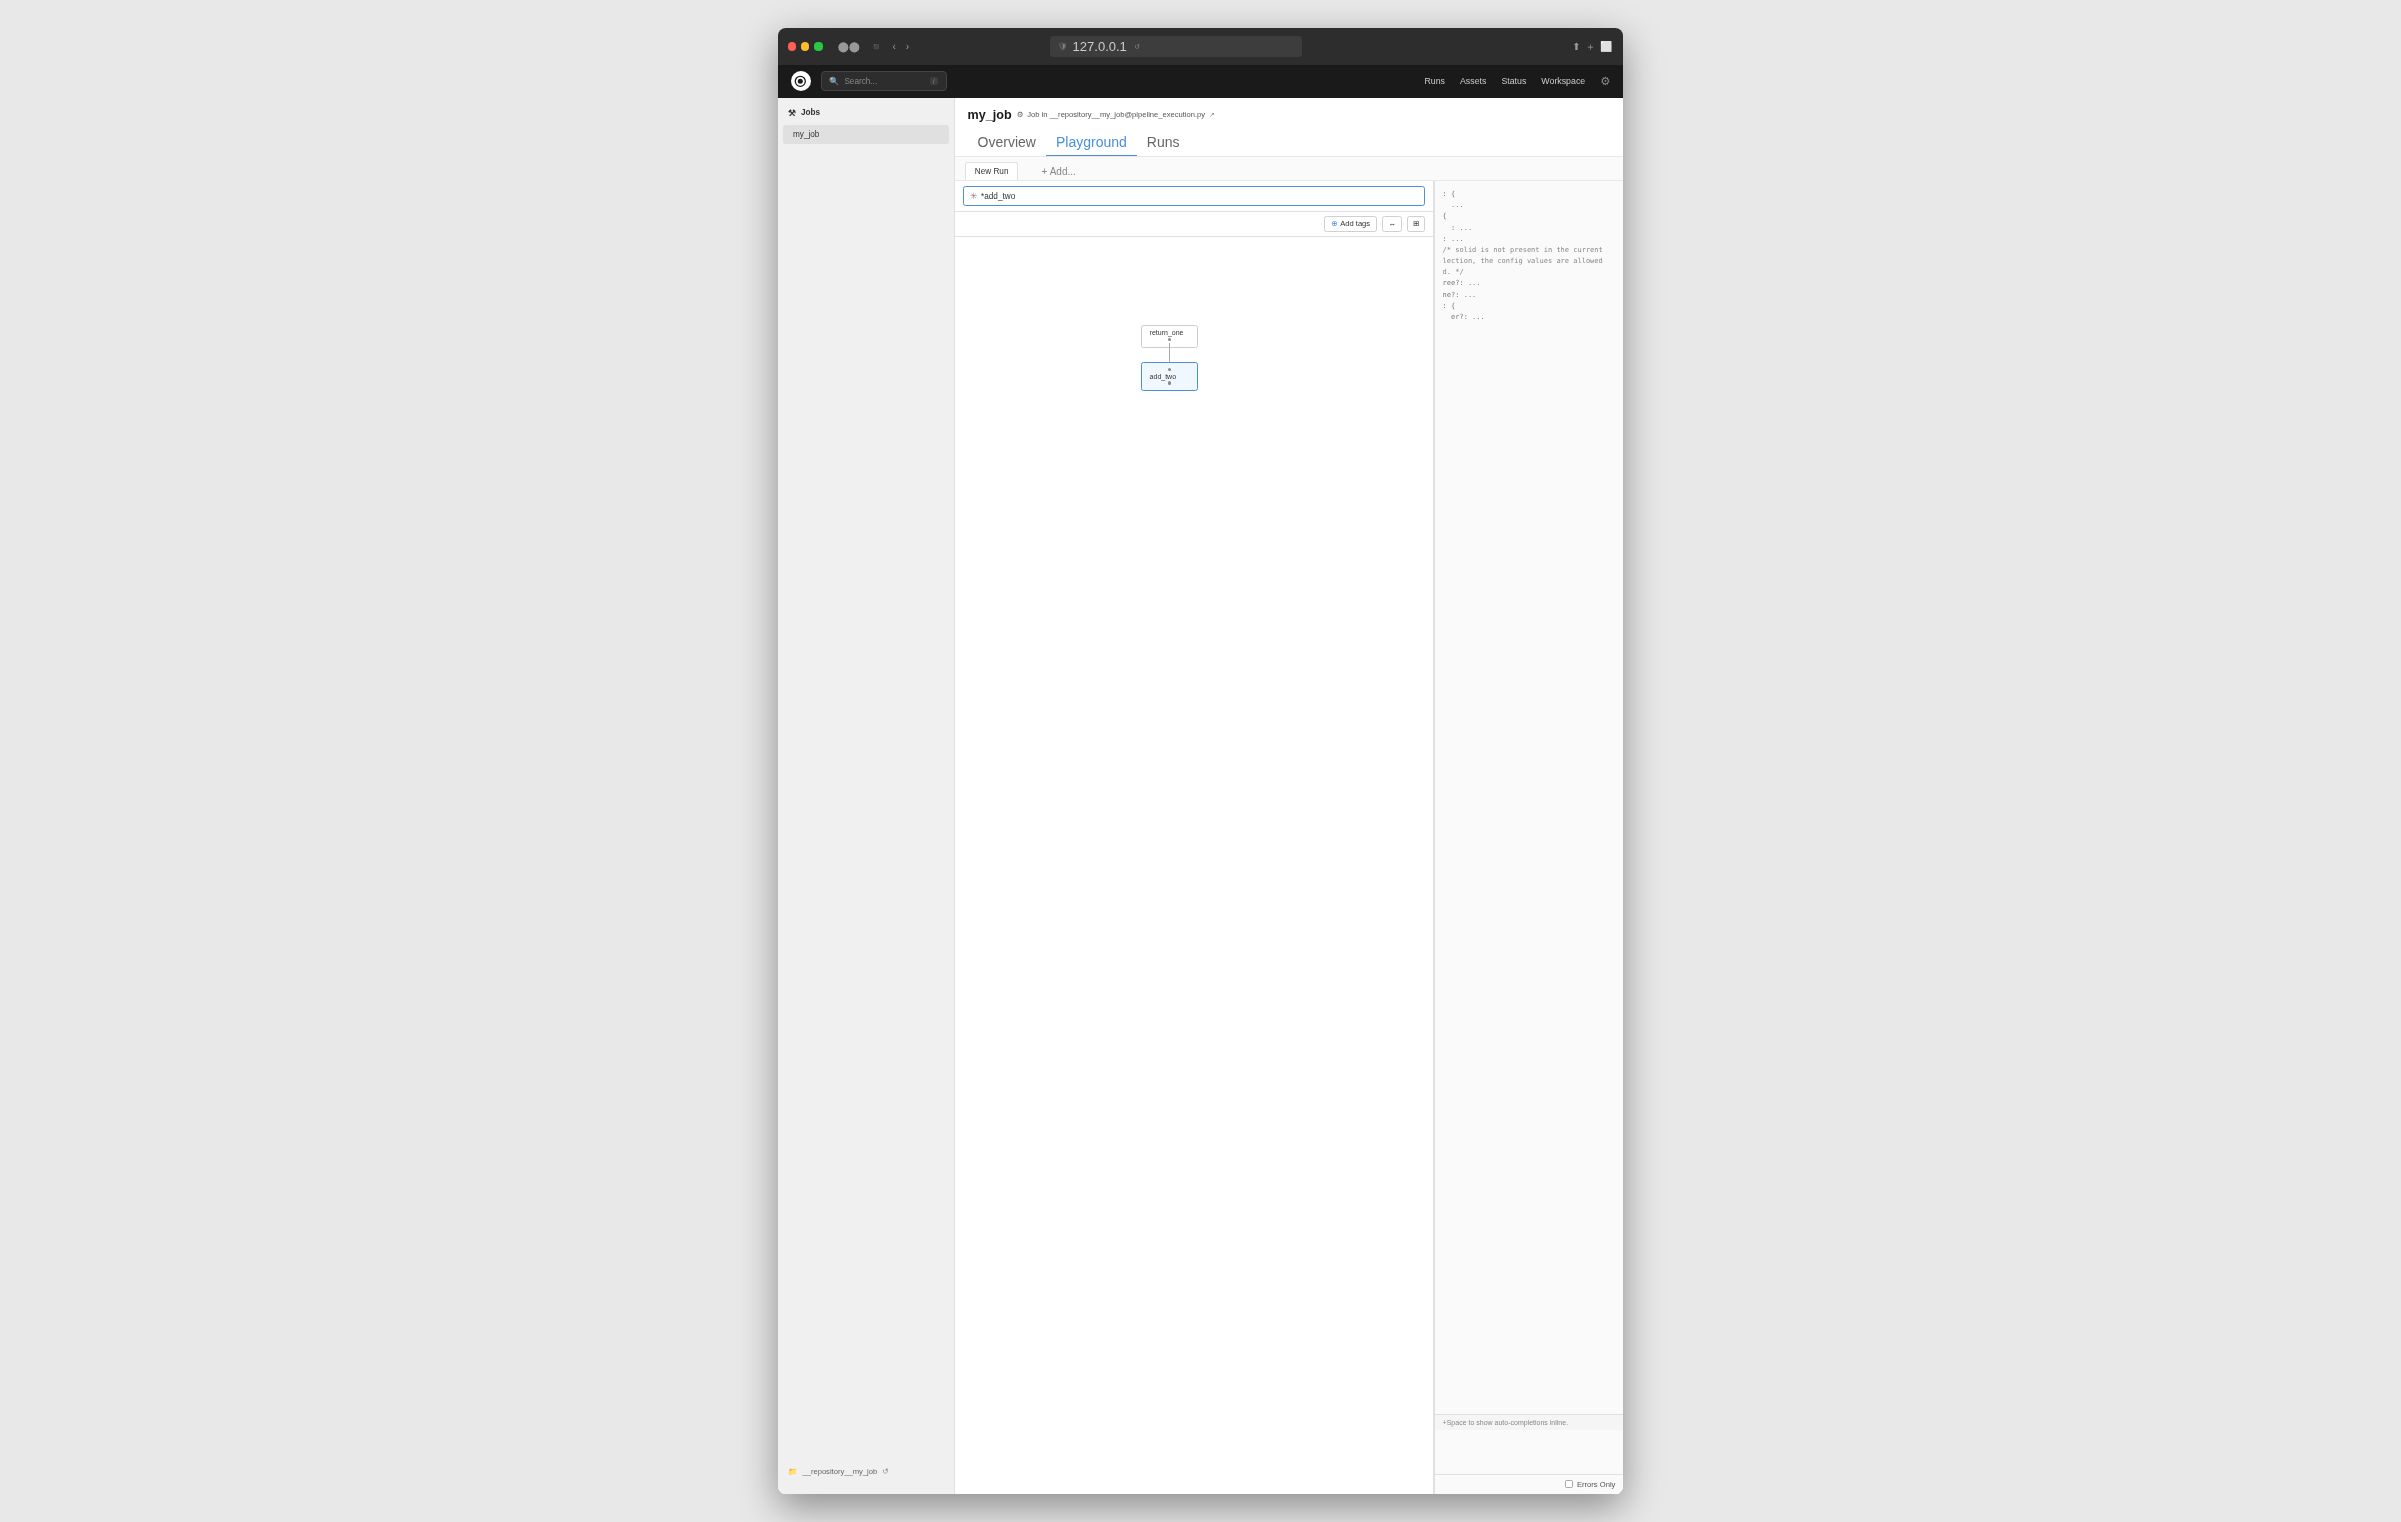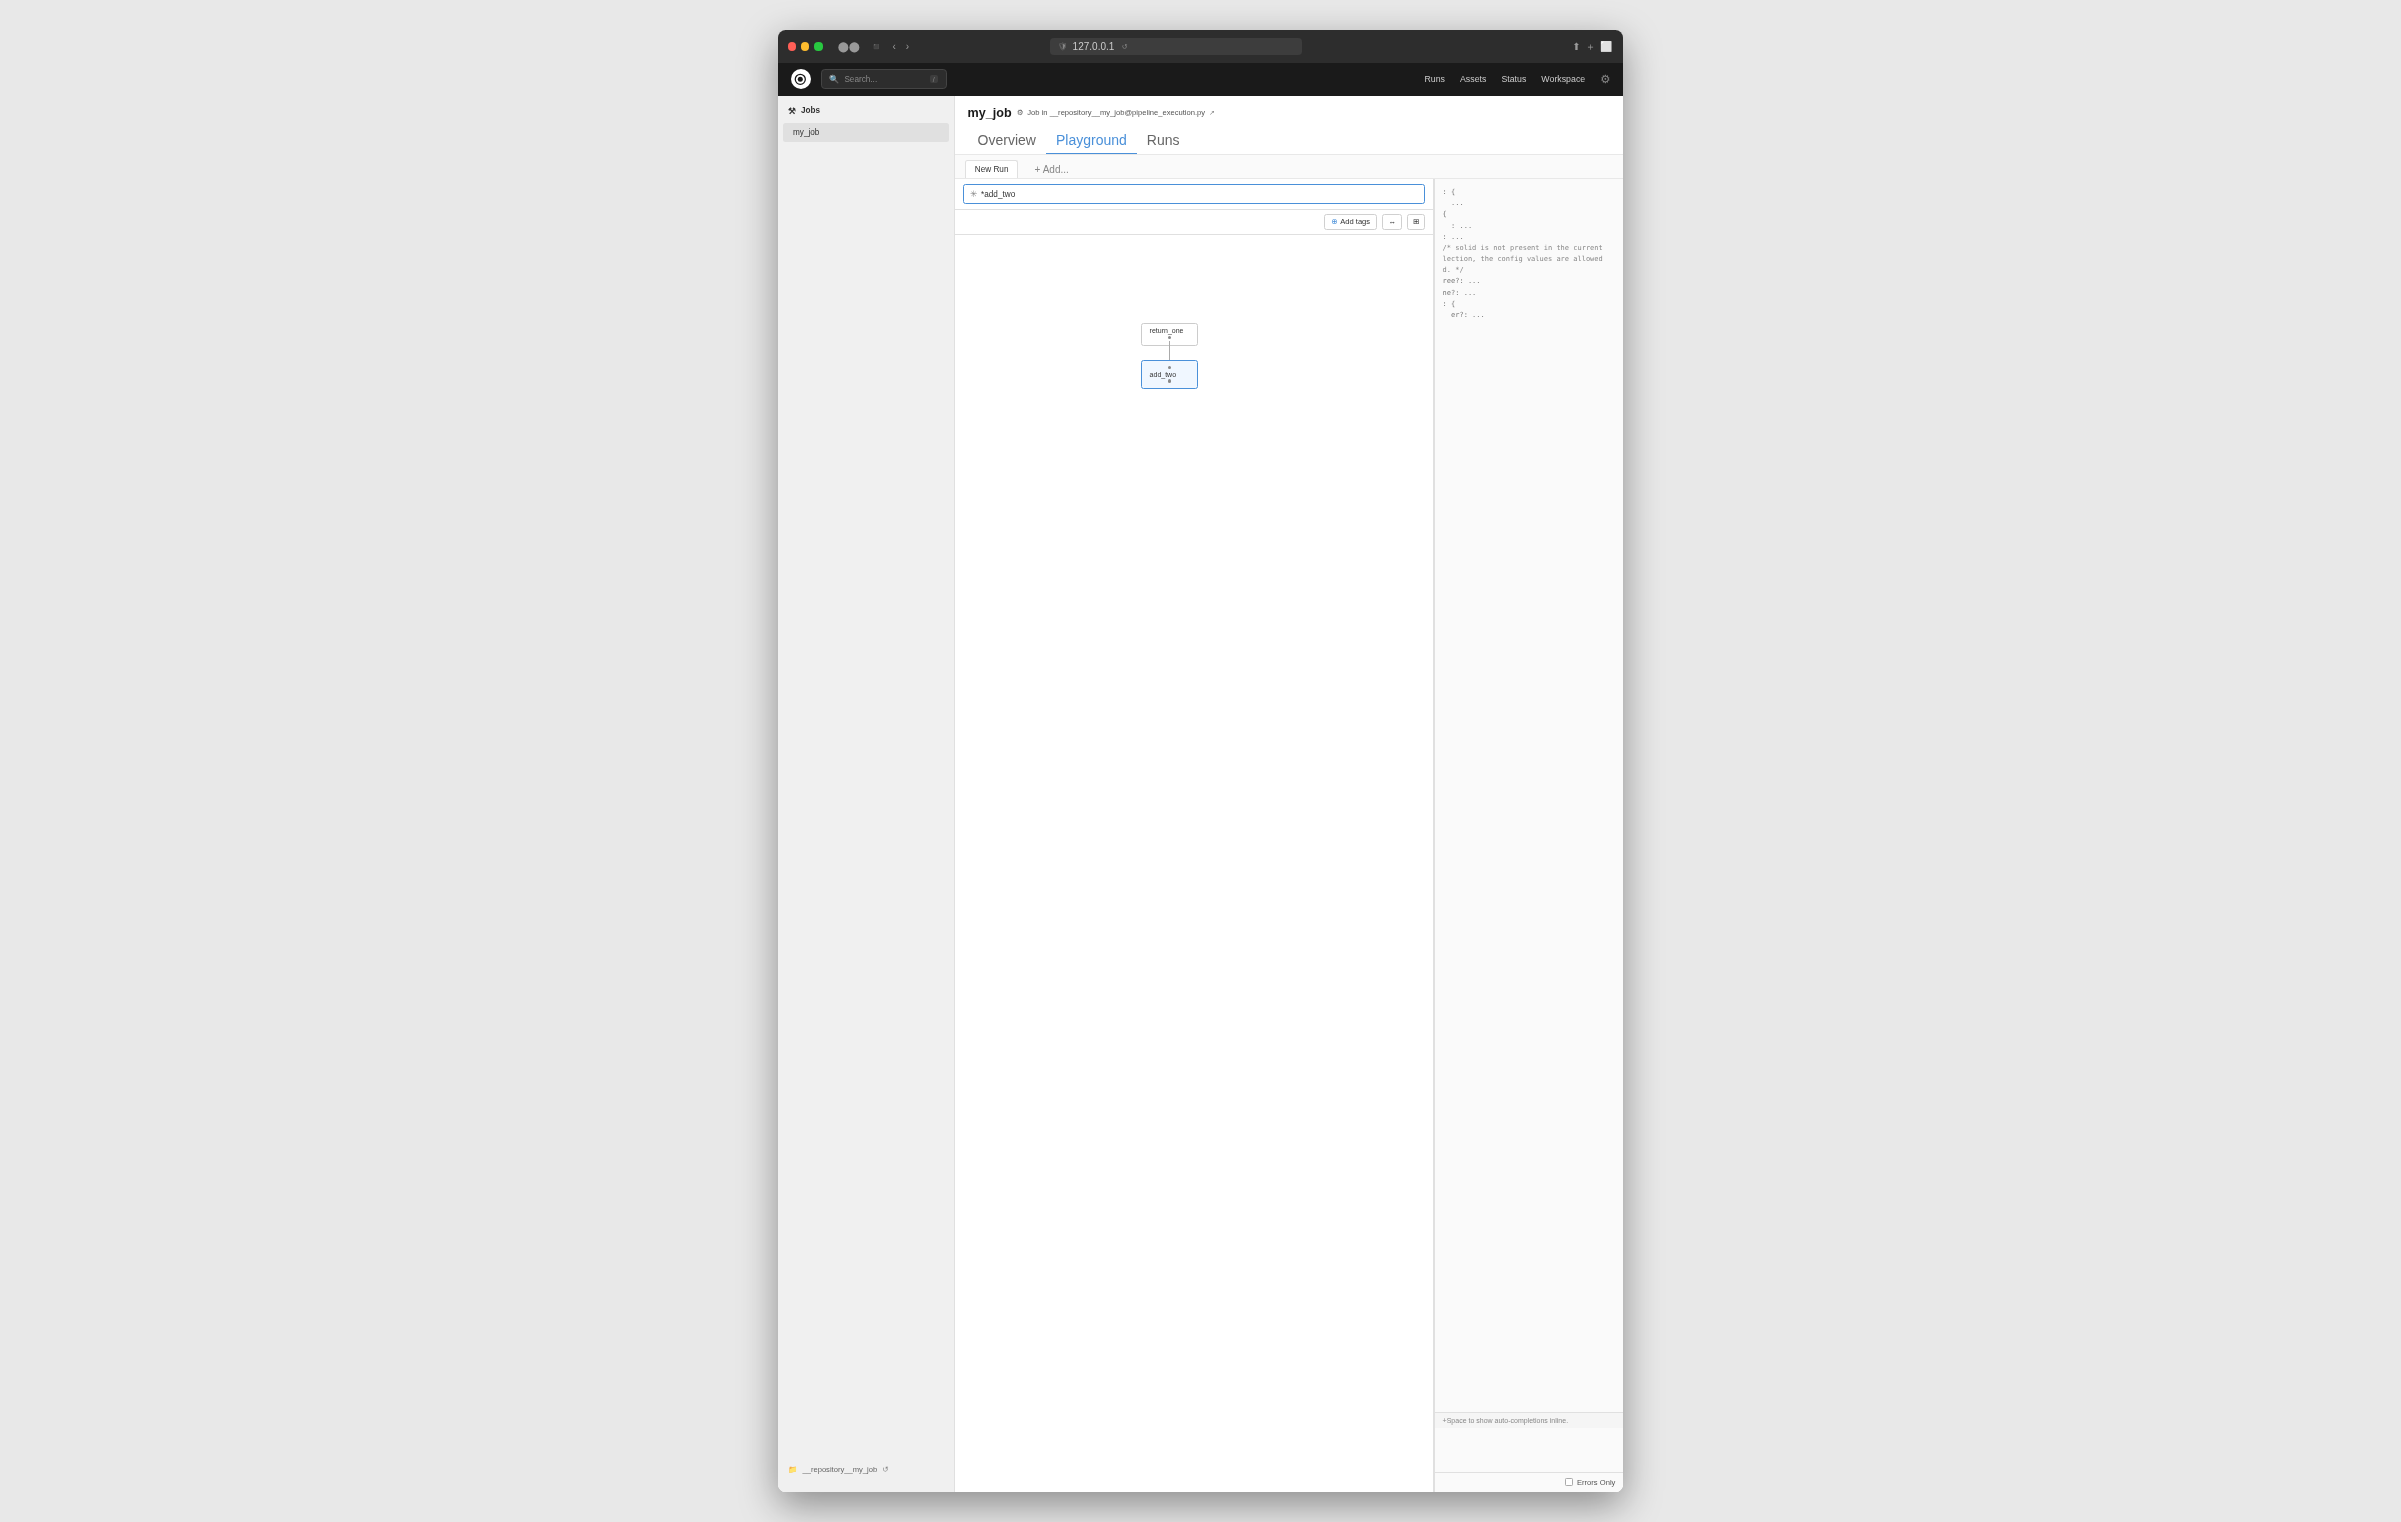--- a/index.html
+++ b/index.html
@@ -66,21 +66,21 @@
       display: flex;
       align-items: center;
       gap: 5px;
     }
     .address-bar-icon {
       color: #888;
       font-size: 7.6px;
     }
     .address-bar-text {
       color: #ccc;
-      font-size: 10px;
+      font-size: 13px;
     }
 
     .browser-actions {
       display: flex;
       gap: 5px;
       margin-left: auto;
     }
     .browser-action-btn {
       background: none;
       border: none;
@@ -282,21 +282,21 @@
       overflow: hidden;
     }
 
     
     .run-tabs-bar {
       display: flex;
       align-items: center;
       padding: 5px 10px 0;
       border-bottom: 0.6px solid #e8e8e8;
       background: #fafafa;
-      gap: 10px;
+      gap: 17px;
     }
     .run-tab {
       padding: 3.8px 8.8px;
       font-size: 8.2px;
       cursor: pointer;
       border: 0.6px solid #d0d0d0;
       border-bottom: none;
       border-radius: 2.5px 2.5px 0 0;
       background: #f0f0f0;
       color: #333;

